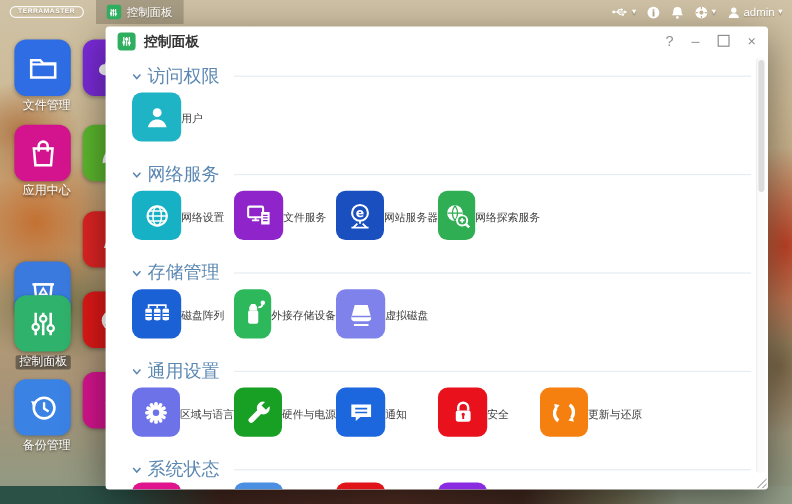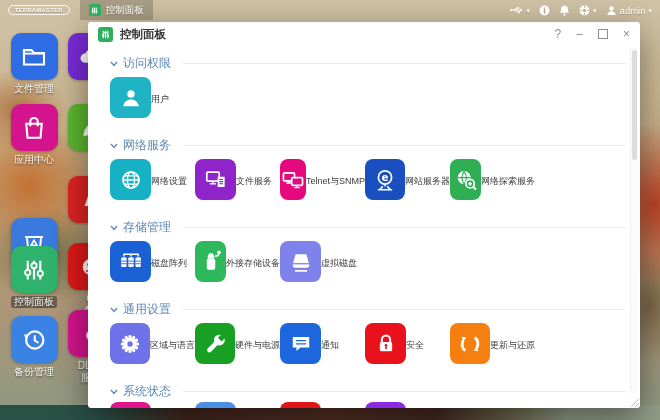--- a/index.html
+++ b/index.html
@@ -27,37 +27,37 @@
   .topbar{position:absolute;left:0;top:0;right:0;height:20px;display:flex;align-items:center;z-index:8;color:#fff;}
   .logo-pill{margin-left:8px;border:1px solid rgba(255,255,255,.9);border-radius:8px;padding:1px 6px;
     font-size:5.5px;letter-spacing:.5px;color:#fff;font-weight:bold;text-shadow:0 1px 1px rgba(0,0,0,.25);}
   .task-tab{margin-left:10px;height:20px;display:flex;align-items:center;gap:5px;padding:0 9px;
     background:rgba(70,60,45,.28);font-size:9.5px;text-shadow:0 1px 1px rgba(0,0,0,.3);}
   .mini-app{width:12px;height:12px;border-radius:2px;background:#2fae5f;display:flex;align-items:center;justify-content:center;}
   .tray{margin-left:auto;display:flex;align-items:center;gap:9px;padding-right:8px;font-size:9.5px;text-shadow:0 1px 1px rgba(0,0,0,.25);}
   .tray .grp{display:flex;align-items:center;gap:3px;cursor:pointer;}
   .caret{font-size:7px;line-height:1;opacity:.95;}
   
-  .dicon{position:absolute;width:50px;display:flex;flex-direction:column;align-items:center;z-index:2;cursor:pointer;}
+  .dicon{position:absolute;width:50px;display:flex;flex-direction:column;align-items:flex-end;z-index:2;cursor:pointer;}
   .dtile{width:47px;height:47px;border-radius:10px;display:flex;align-items:center;justify-content:center;
     box-shadow:0 1px 3px rgba(0,0,0,.25);}
   .dlabel{margin-top:3px;font-size:10px;color:#fff;text-shadow:0 1px 2px rgba(0,0,0,.65);white-space:nowrap;line-height:1.15;text-align:center;}
   .dlabel.sel{background:rgba(45,45,45,.5);border-radius:2px;padding:0 3px;}
   
   .window{position:absolute;left:88px;top:22px;width:552px;height:386px;background:#fff;border-radius:3px;
     box-shadow:0 10px 34px rgba(0,0,0,.45);z-index:5;overflow:hidden;}
   .titlebar{height:24px;display:flex;align-items:center;gap:7px;padding:0 10px;}
   .title-icon{width:15px;height:15px;border-radius:3px;background:#2fae5f;display:flex;align-items:center;justify-content:center;}
   .title-text{font-size:11.5px;font-weight:bold;color:#333;}
   .win-controls{margin-left:auto;display:flex;align-items:center;gap:15px;color:#8e8e8e;font-size:12px;}
   .win-controls span{cursor:pointer;line-height:1;}
   .ctl-max{width:8px;height:8px;border:1.3px solid #8e8e8e;display:inline-block;}
   .content{position:absolute;left:0;right:0;top:24px;bottom:0;padding:10px 14px 0 22px;overflow:hidden;}
   .sec{height:82px;}
-  .sec-head{display:flex;align-items:center;gap:5px;height:15px;color:#5b87b2;font-size:12px;cursor:pointer;}
+  .sec-head{display:flex;align-items:center;gap:5px;height:15px;color:#5b87b2;font-size:15px;cursor:pointer;}
   .sec-head .line{flex:1;height:1px;background:#e3edf3;margin-left:7px;}
   .grid{display:flex;margin-top:6px;}
   .cell{width:85px;display:flex;align-items:center;cursor:pointer;}
   .tile{width:41px;height:41px;border-radius:8px;display:flex;align-items:center;justify-content:center;}
   .tlabel{margin-top:4px;font-size:9px;color:#3d3d3d;white-space:nowrap;}
   .sec.partial .grid{margin-top:3px;}
   
   .scrollbar{position:absolute;top:26px;bottom:14px;right:2px;width:7px;background:#fbfbfb;border-left:1px solid #efefef;border-radius:3px;}
   .scroll-thumb{position:absolute;top:2px;left:1px;width:5px;height:110px;background:#dcdcdc;border-radius:3px;}
   .resize-handle{position:absolute;right:1px;bottom:1px;width:10px;height:10px;cursor:nwse-resize;
@@ -304,31 +304,20 @@
               <svg width="26" height="26" viewBox="0 0 24 24">
                 <rect x="3.5" y="4.8" width="11.5" height="8.2" rx="1" fill="none" stroke="#fff" stroke-width="1.6"></rect>
                 <path d="M9.2 13v2.4M6.4 15.4h5.6" stroke="#fff" stroke-width="1.4"></path>
                 <path d="M13.5 9h6.5v9.5h-6.5z" fill="#fff"></path>
                 <path d="M15 11.5h3.5M15 13.5h3.5M15 15.5h3.5" stroke="currentColor" stroke-width="1"></path>
               </svg>
             </div>
             <div class="tlabel">文件服务</div>
           </div>
           <div class="cell">
-            <div class="tile" style="background:#e5087f;color:#e5087f">
-              <svg width="26" height="26" viewBox="0 0 24 24">
-                <rect x="3.2" y="5.5" width="10.2" height="7.2" rx="1" fill="none" stroke="#fff" stroke-width="1.6"></rect>
-                <path d="M8.3 12.7v2M5.8 14.7h5" stroke="#fff" stroke-width="1.3"></path>
-                <rect x="10.8" y="9.8" width="10" height="7.2" rx="1" fill="currentColor" stroke="#fff" stroke-width="1.6"></rect>
-                <path d="M15.8 17v2M13.3 19h5" stroke="#fff" stroke-width="1.3"></path>
-              </svg>
-            </div>
-            <div class="tlabel">Telnet与SNMP</div>
-          </div>
-          <div class="cell">
             <div class="tile" style="background:#1a4fc0;color:#1a4fc0">
               <svg width="26" height="26" viewBox="0 0 24 24">
                 <circle cx="12" cy="9.6" r="6.1" fill="none" stroke="#fff" stroke-width="1.6"></circle>
                 <text x="12" y="13" text-anchor="middle" font-size="9.5" font-weight="bold" fill="#fff" font-family="DejaVu Sans">e</text>
                 <path d="M12 15.7v2.2M6.8 21l3.2-3.1M17.2 21L14 17.9M5.4 21h13.2" stroke="#fff" stroke-width="1.4" fill="none"></path>
               </svg>
             </div>
             <div class="tlabel">网站服务器</div>
           </div>
           <div class="cell">

